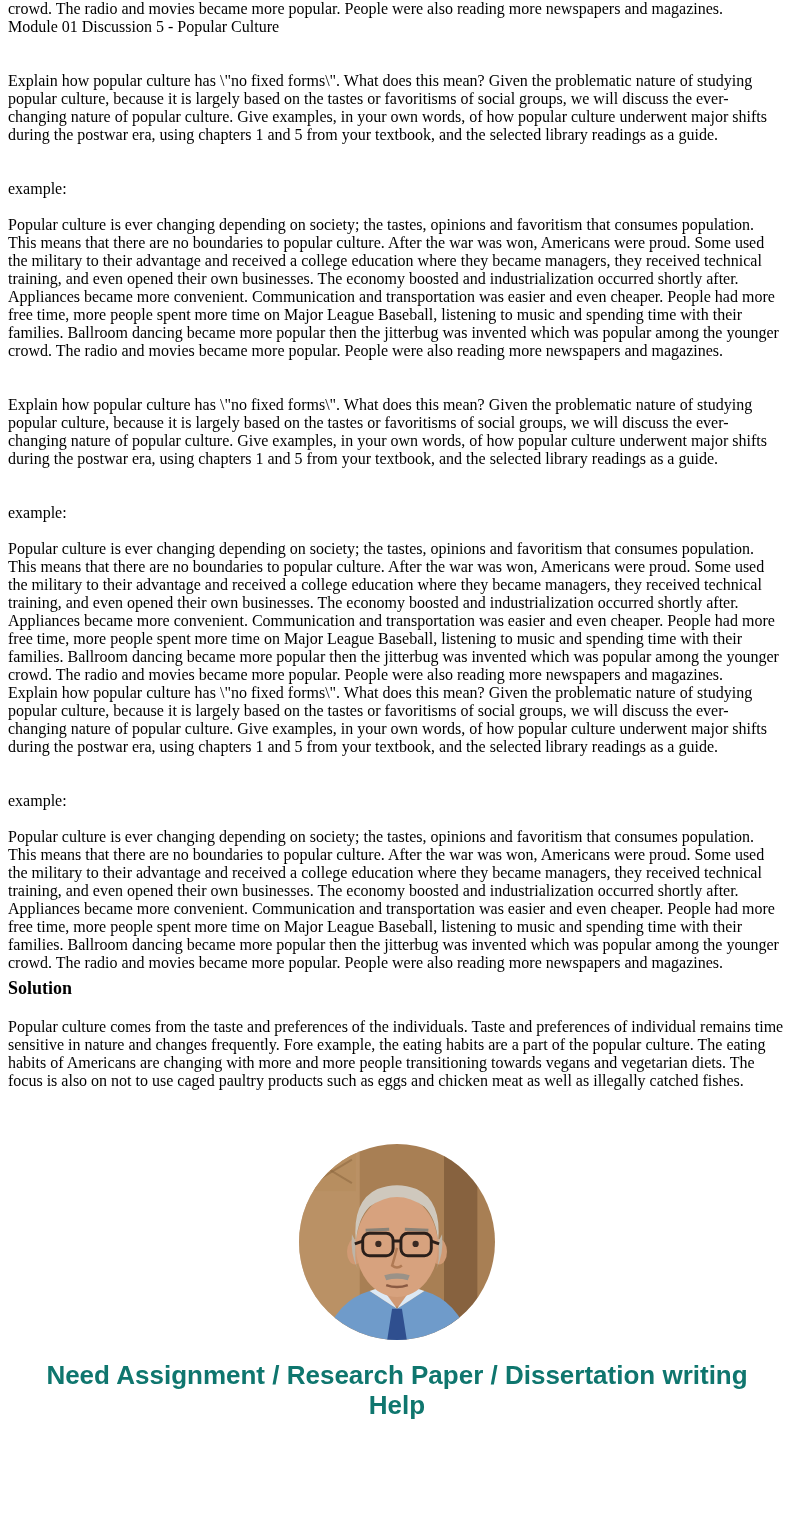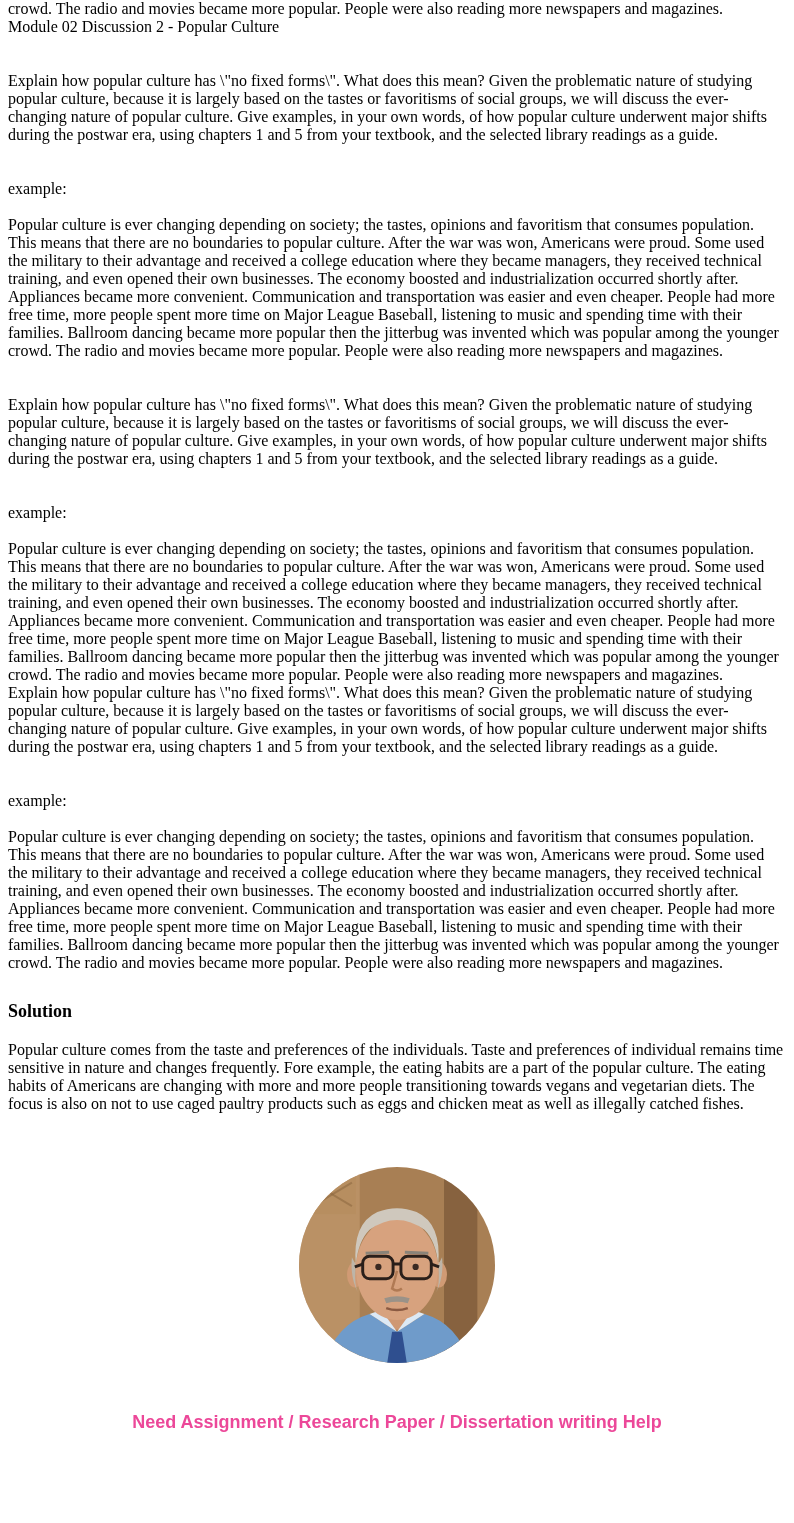--- a/index.html
+++ b/index.html
@@ -25,57 +25,57 @@
   .clipped-top {
     margin-top: -126px; 
   }
   .gap-lg { margin-top: 36px; }
   .gap-sm { margin-top: 18px; }
   .no-gap { margin-top: 0; }
   .solution-heading {
     font-weight: bold;
     font-size: 18px;
     line-height: 21px;
-    margin: 29px 0 19px 0;
+    margin: 6px 0 19px 0;
   }
   .avatar-wrap {
     margin-top: 54px;
     display: flex;
     justify-content: center;
   }
   .avatar {
     width: 196px;
     height: 196px;
     border-radius: 50%;
     overflow: hidden;
     display: block;
   }
   .avatar svg { display: block; }
   .footer {
-    margin-top: 44px;
+    margin-top: 20px;
     text-align: center;
     font-family: "Liberation Sans", "DejaVu Sans", sans-serif;
     font-weight: bold;
-    font-size: 18px;
+    font-size: 26px;
     line-height: 30px;
-    color: #ec4899;
+    color: #0f766e;
   }
   .footer .help-line {
     max-width: 760px;
     margin: 0 auto;
   }
 </style>
 </head>
 <body>
 
 <div class="page">
 
   <p class="para clipped-top">Popular culture is ever changing depending on society; the tastes, opinions and favoritism that consumes population. This means that there are no boundaries to popular culture. After the war was won, Americans were proud. Some used the military to their advantage and received a college education where they became managers, they received technical training, and even opened their own businesses. The economy boosted and industrialization occurred shortly after. Appliances became more convenient. Communication and transportation was easier and even cheaper. People had more free time, more people spent more time on Major League Baseball, listening to music and spending time with their families. Ballroom dancing became more popular then the jitterbug was invented which was popular among the younger crowd. The radio and movies became more popular. People were also reading more newspapers and magazines.</p>
 
-  <div class="para">Module 02 Discussion 2 - Popular Culture</div>
+  <div class="para">Module 01 Discussion 5 - Popular Culture</div>
 
   <p class="para gap-lg">Explain how popular culture has \"no fixed forms\". What does this mean? Given the problematic nature of studying popular culture, because it is largely based on the tastes or favoritisms of social groups, we will discuss the ever-changing nature of popular culture. Give examples, in your own words, of how popular culture underwent major shifts during the postwar era, using chapters 1 and 5 from your textbook, and the selected library readings as a guide.</p>
 
   <p class="para gap-lg">example:</p>
 
   <p class="para gap-sm">Popular culture is ever changing depending on society; the tastes, opinions and favoritism that consumes population. This means that there are no boundaries to popular culture. After the war was won, Americans were proud. Some used the military to their advantage and received a college education where they became managers, they received technical training, and even opened their own businesses. The economy boosted and industrialization occurred shortly after. Appliances became more convenient. Communication and transportation was easier and even cheaper. People had more free time, more people spent more time on Major League Baseball, listening to music and spending time with their families. Ballroom dancing became more popular then the jitterbug was invented which was popular among the younger crowd. The radio and movies became more popular. People were also reading more newspapers and magazines.</p>
 
   <p class="para gap-lg">Explain how popular culture has \"no fixed forms\". What does this mean? Given the problematic nature of studying popular culture, because it is largely based on the tastes or favoritisms of social groups, we will discuss the ever-changing nature of popular culture. Give examples, in your own words, of how popular culture underwent major shifts during the postwar era, using chapters 1 and 5 from your textbook, and the selected library readings as a guide.</p>
 
   <p class="para gap-lg">example:</p>

